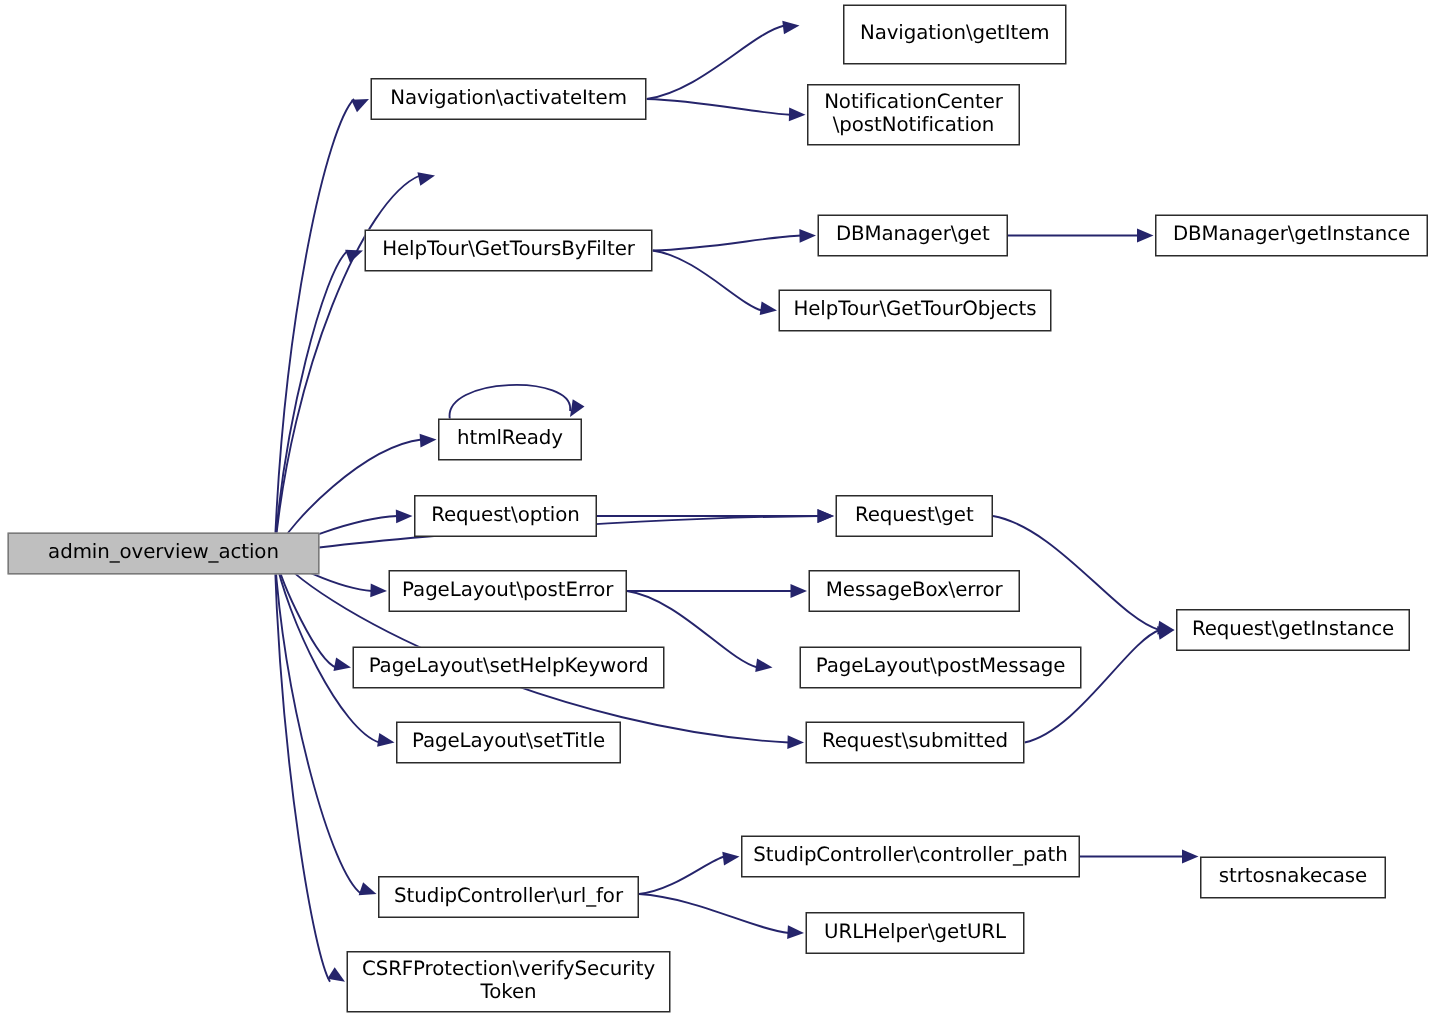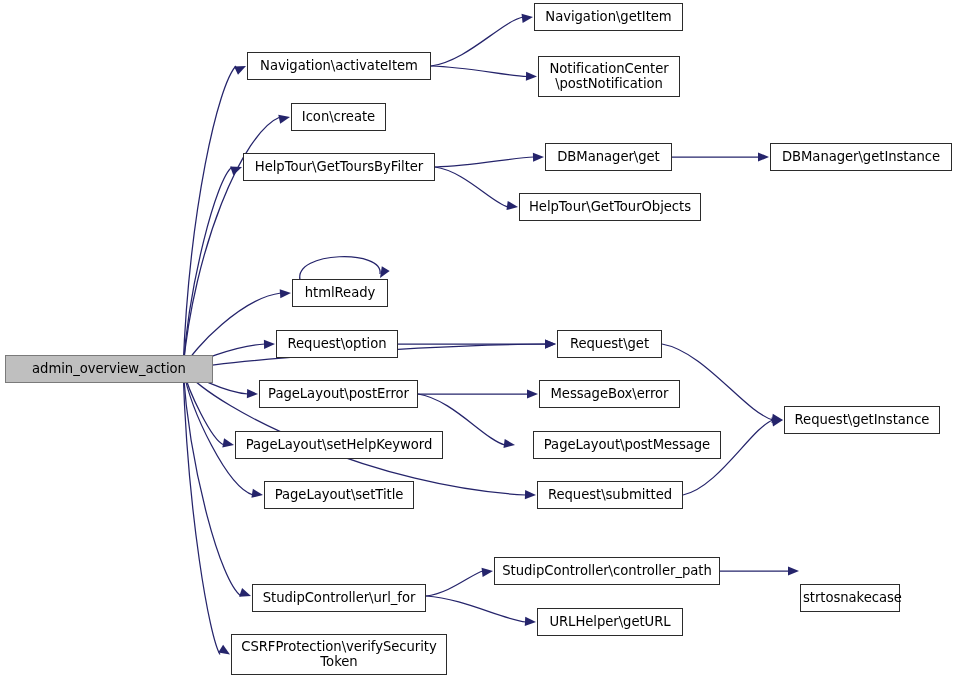--- a/index.html
+++ b/index.html
@@ -112,37 +112,36 @@
       <polygon points="783,420 773.0406935142083,426.55531954385646 771.3389455727369,417.51407770748807" class="edge-head"></polygon>
       <path d="M 426 596 C 449.8 593.5, 472.24 573.5, 483 571" class="edge-path"></path>
       <polygon points="493,571 482.66265716741424,576.9413250341644 481.5105345957879,567.8137506805944" class="edge-head"></polygon>
       <path d="M 426 596 C 464.85 598.6, 501.48 619.4, 526 622" class="edge-path"></path>
       <polygon points="536,622 524.7514405827624,625.953468228894 525.285684039244,616.7689930708239" class="edge-head"></polygon>
       <path d="M 720 571 C 748 571, 774.4 571, 789 571" class="edge-path"></path>
       <polygon points="799,571 788,575.6 788,566.4" class="edge-head"></polygon>
     </svg>
 <div class="node-box root" style="left: 5px; top: 355px; width: 208px; height: 28px;"><span class="node-label">admin_overview_action</span></div>
     <div class="node-box" style="left: 247px; top: 52px; width: 184px; height: 28px;"><span class="node-label">Navigation\activateItem</span></div>
-    <div class="node-box" style="left: 534px; top: 3px; width: 149px; height: 28px;"><span class="node-label">Navigation\getItem</span></div>
+    <div class="node-box" style="left: 562px; top: 3px; width: 149px; height: 40px;"><span class="node-label">Navigation\getItem</span></div>
     <div class="node-box" style="left: 538px; top: 56px; width: 142px; height: 41px;"><span class="node-label">NotificationCenter
 \postNotification</span></div>
-    <div class="node-box" style="left: 291px; top: 103px; width: 95px; height: 28px;"><span class="node-label">Icon\create</span></div>
     <div class="node-box" style="left: 243px; top: 153px; width: 192px; height: 28px;"><span class="node-label">HelpTour\GetToursByFilter</span></div>
     <div class="node-box" style="left: 545px; top: 143px; width: 127px; height: 28px;"><span class="node-label">DBManager\get</span></div>
     <div class="node-box" style="left: 770px; top: 143px; width: 182px; height: 28px;"><span class="node-label">DBManager\getInstance</span></div>
     <div class="node-box" style="left: 519px; top: 193px; width: 182px; height: 28px;"><span class="node-label">HelpTour\GetTourObjects</span></div>
     <div class="node-box" style="left: 276px; top: 330px; width: 122px; height: 28px;"><span class="node-label">Request\option</span></div>
     <div class="node-box" style="left: 292px; top: 279px; width: 96px; height: 28px;"><span class="node-label">htmlReady</span></div>
     <div class="node-box" style="left: 557px; top: 330px; width: 105px; height: 28px;"><span class="node-label">Request\get</span></div>
     <div class="node-box" style="left: 784px; top: 406px; width: 156px; height: 28px;"><span class="node-label">Request\getInstance</span></div>
     <div class="node-box" style="left: 259px; top: 380px; width: 159px; height: 28px;"><span class="node-label">PageLayout\postError</span></div>
     <div class="node-box" style="left: 539px; top: 380px; width: 141px; height: 28px;"><span class="node-label">MessageBox\error</span></div>
     <div class="node-box" style="left: 235px; top: 431px; width: 208px; height: 28px;"><span class="node-label">PageLayout\setHelpKeyword</span></div>
     <div class="node-box" style="left: 516px; top: 431px; width: 188px; height: 28px; margin-left: 17px;"><span class="node-label">PageLayout\postMessage</span></div>
     <div class="node-box" style="left: 264px; top: 481px; width: 150px; height: 28px;"><span class="node-label">PageLayout\setTitle</span></div>
     <div class="node-box" style="left: 537px; top: 481px; width: 146px; height: 28px;"><span class="node-label">Request\submitted</span></div>
     <div class="node-box" style="left: 494px; top: 557px; width: 226px; height: 28px; align-items: center;"><span class="node-label">StudipController\controller_path</span></div>
-    <div class="node-box" style="left: 800px; top: 584px; width: 100px; height: 28px;"><span class="node-label">strtosnakecase</span></div>
+    <div class="node-box" style="left: 800px; top: 571px; width: 124px; height: 28px;"><span class="node-label">strtosnakecase</span></div>
     <div class="node-box" style="left: 252px; top: 584px; width: 174px; height: 28px;"><span class="node-label">StudipController\url_for</span></div>
     <div class="node-box" style="left: 537px; top: 608px; width: 146px; height: 28px;"><span class="node-label">URLHelper\getURL</span></div>
     <div class="node-box" style="left: 231px; top: 634px; width: 216px; height: 41px;"><span class="node-label">CSRFProtection\verifySecurity
 Token</span></div>
   </div>
 
 </body></html>

